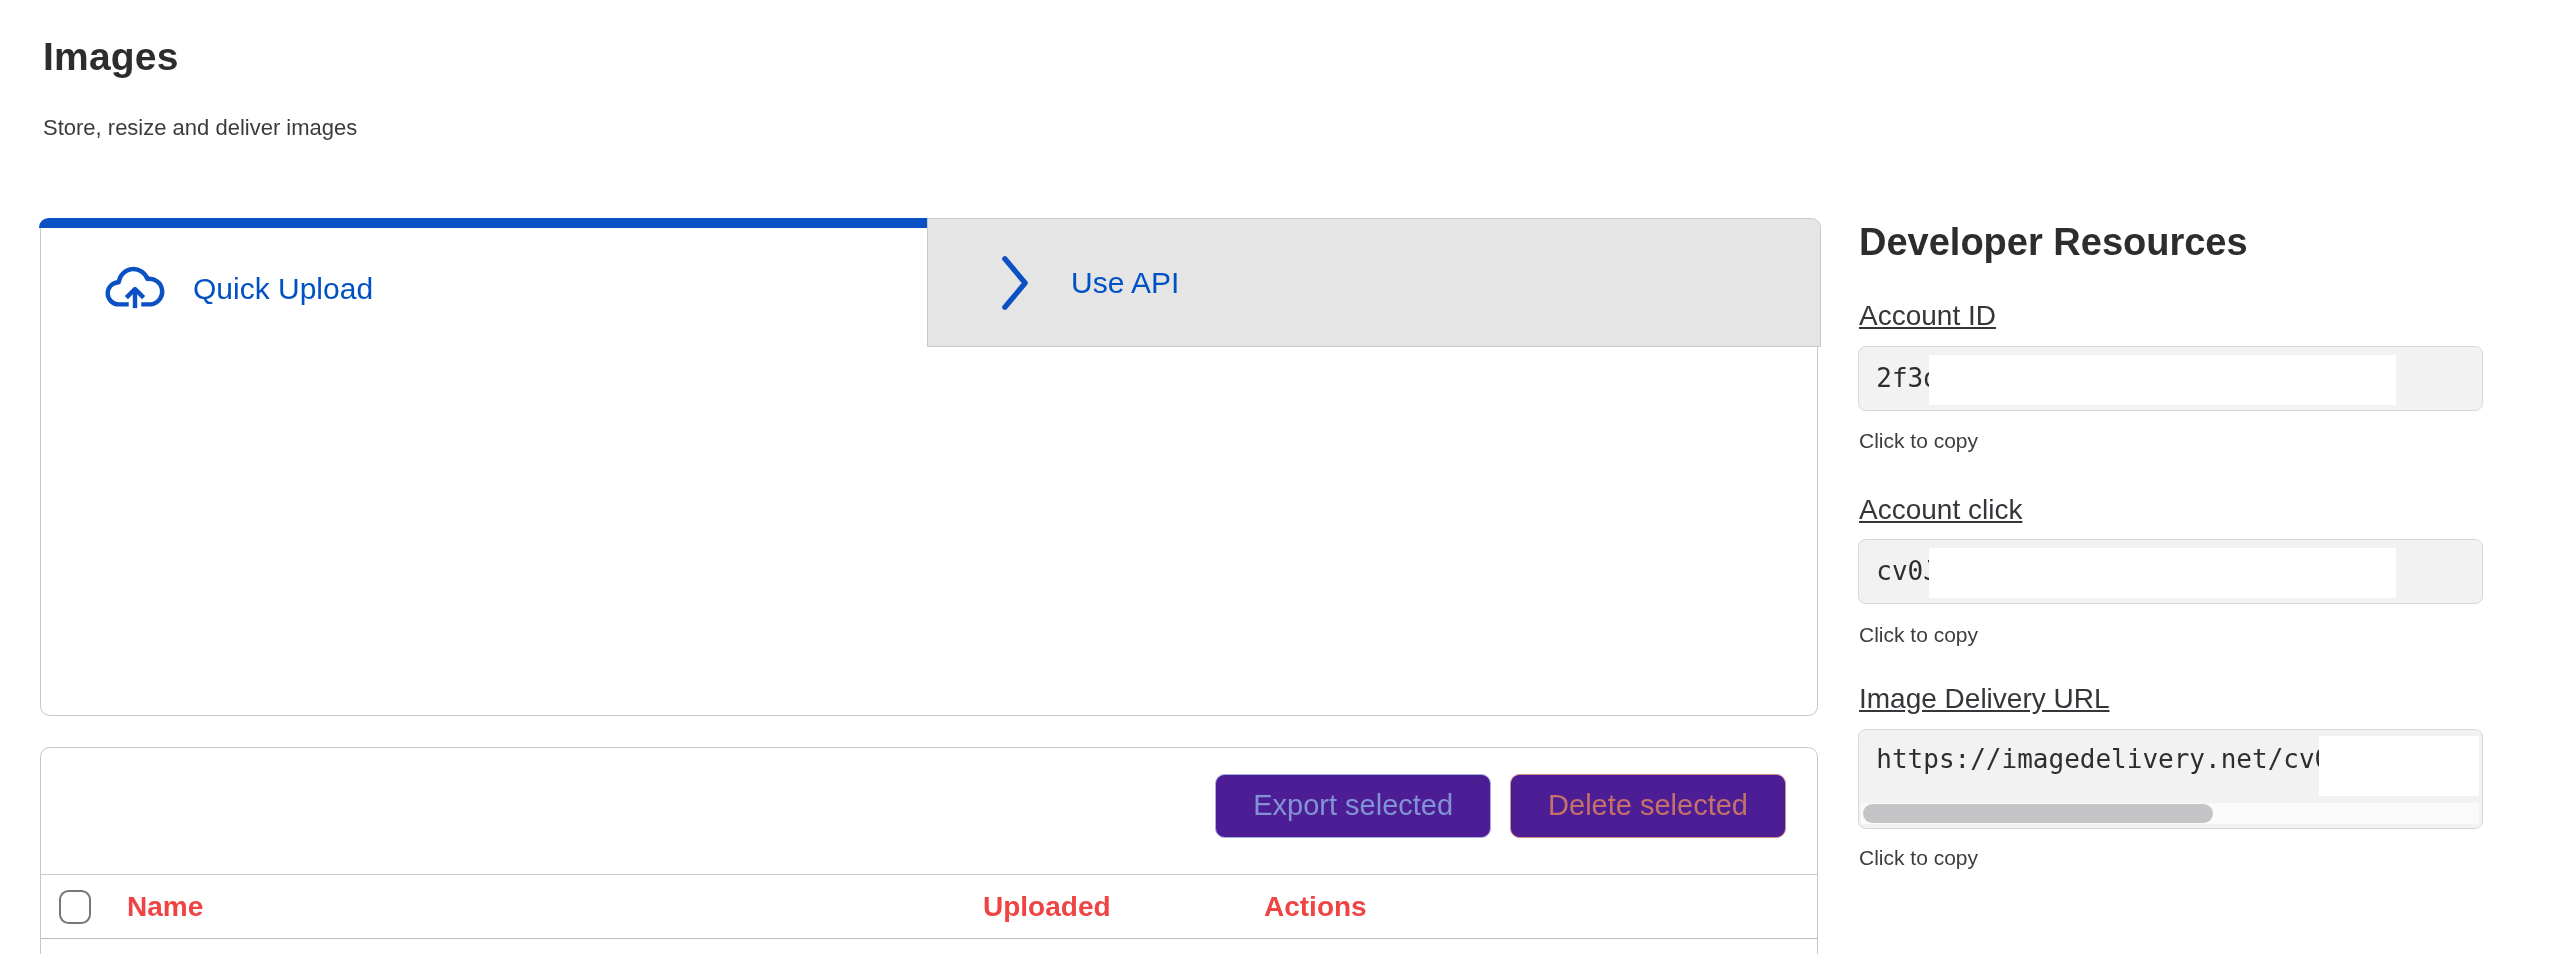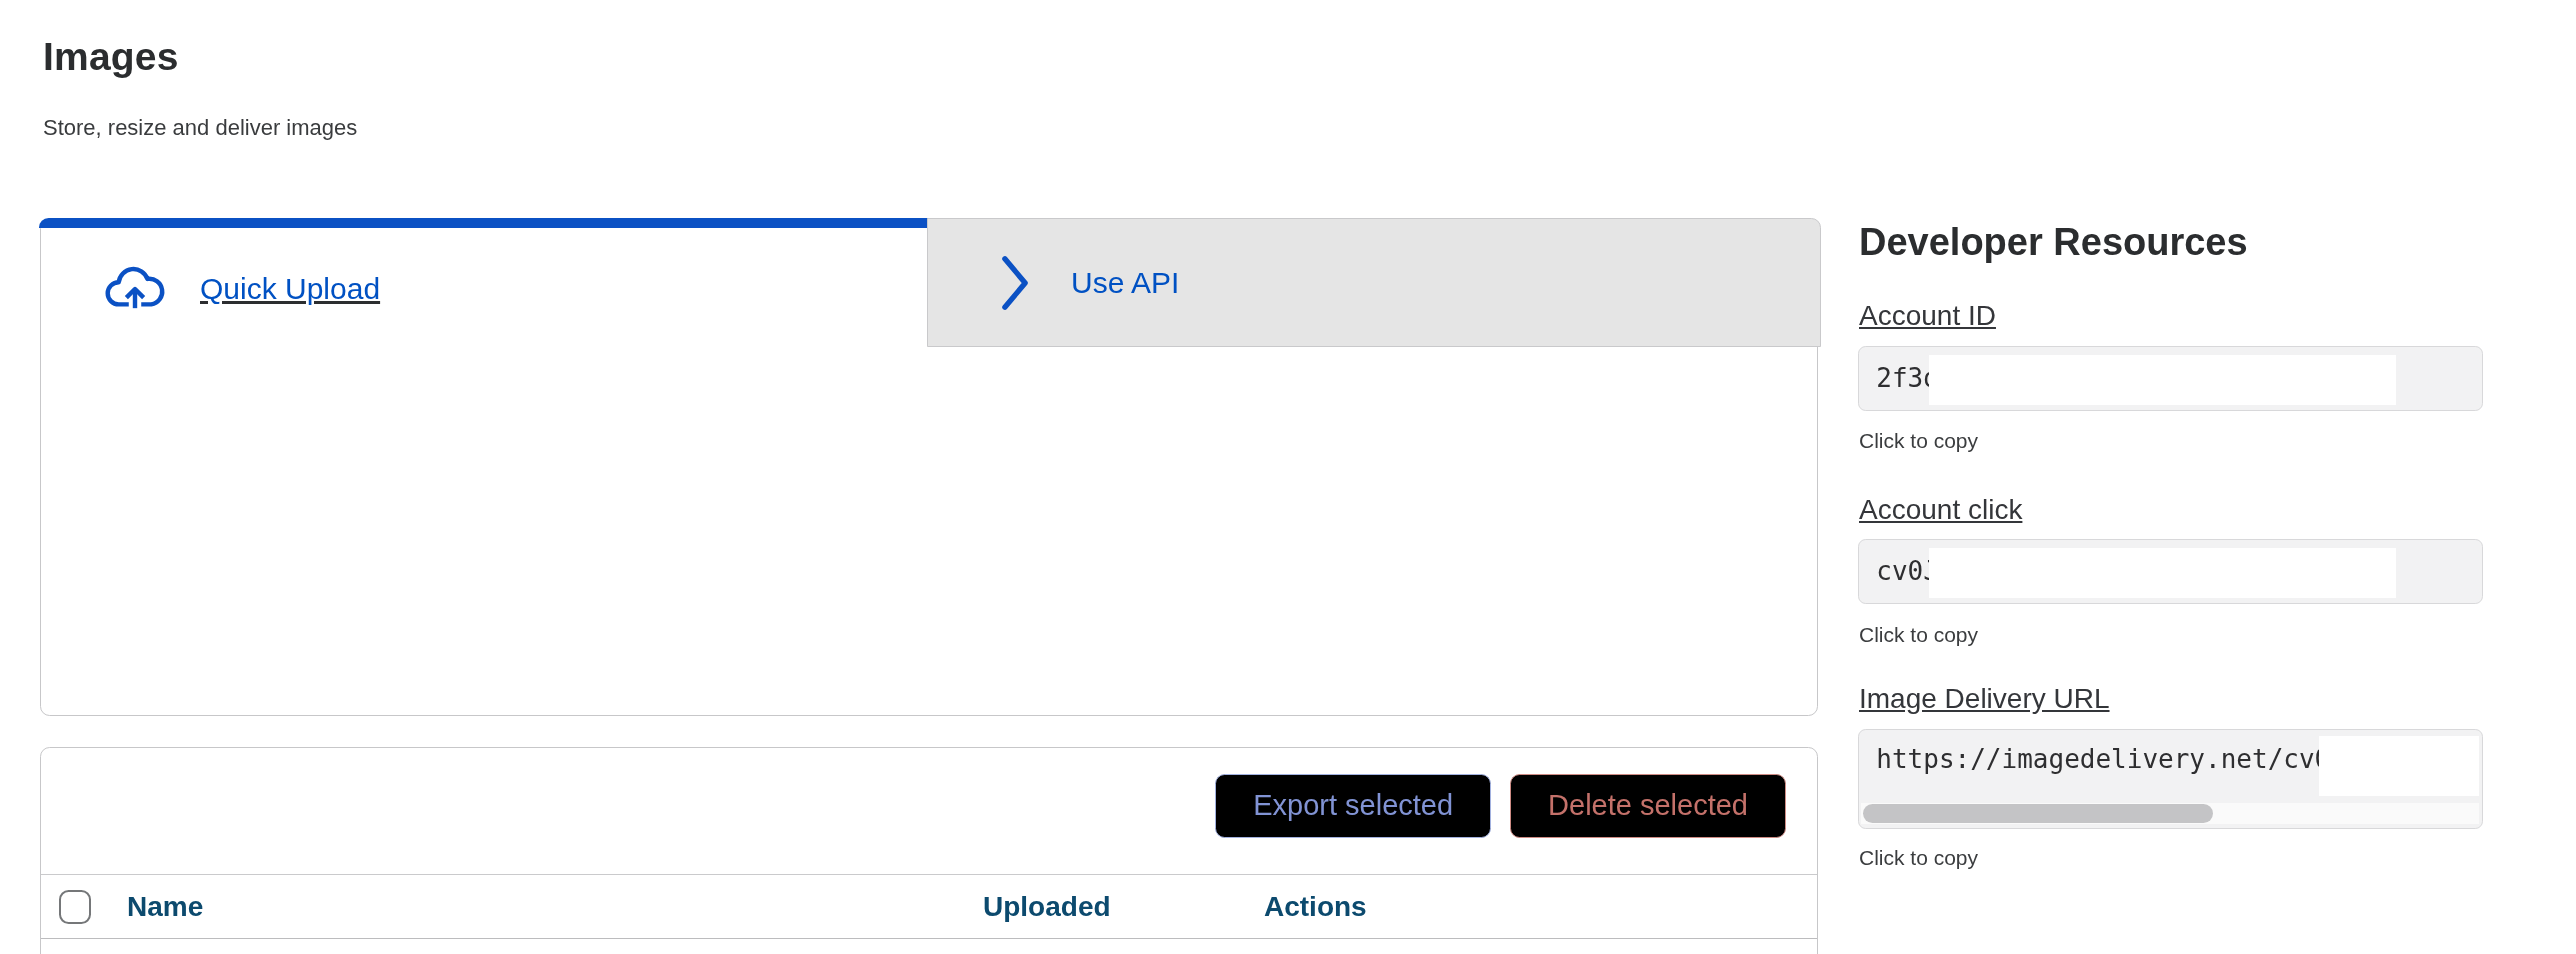--- a/index.html
+++ b/index.html
@@ -10,46 +10,46 @@
   
   .page-title { left: 43px; top: 35px; font-size: 39px; font-weight: 700; letter-spacing: 0.2px; color: #2b2d2f; }
   .page-subtitle { left: 43px; top: 115px; font-size: 22px; font-weight: 400; color: #3a3c3e; }
 
   
   .tab-card { left: 40px; top: 219px; width: 1778px; height: 497px;
     border: 1.9px solid #c7c7c9; border-radius: 9.6px; background: #fff; }
   .active-tab-bar { position: absolute; left: -1.9px; top: -1.9px; width: 890px; height: 9.6px;
     background: #0b51c4; border-top-left-radius: 9.6px; }
   .tab-quick { position: absolute; left: 63px; top: 35px; height: 67px;
-    display: flex; align-items: center; gap: 34px; cursor: pointer; text-decoration: underline; }
+    display: flex; align-items: center; gap: 27px; cursor: pointer; }
   .tab-label { font-size: 30px; color: #0051c3; }
   .useapi-box { position: absolute; left: 886px; top: -1.9px; width: 894px; height: 129px;
     background: #e5e5e5; border: 1.9px solid #c9c9cb; border-top-right-radius: 9.6px;
     display: flex; align-items: center; padding-left: 72px; gap: 40px; cursor: pointer; }
 
   
   .dropzone { position: absolute; left: 0; top: 127px; width: 100%; height: 368px; cursor: pointer; }
   .drop-arrow { position: absolute; left: 537px; top: 123px; width: 85px; height: 114px; }
   .drop-arrow .stem { position: absolute; left: 24px; top: 0; width: 37px; height: 77px; background: #dcdcde; }
   .drop-arrow .head { position: absolute; left: 0; top: 75px; width: 0; height: 0;
     border-left: 42px solid transparent; border-right: 42px solid transparent; border-top: 38px solid #dcdcde; }
   .drop-text { position: absolute; left: 673px; top: 290px; font-size: 35px; color: #0a57c6; }
 
   
   .table-card { left: 40px; top: 747px; width: 1778px; height: 250px;
     border: 1.9px solid #c7c7c9; border-radius: 9.6px; background: #fff; }
   .btn-row { position: absolute; top: 26px; right: 31px; display: flex; gap: 19px; }
   .btn { height: 64px; padding: 0 37px; font-size: 29px; line-height: 61px;
-    background: #000000; border-radius: 9.6px; cursor: pointer; }
+    background: #4c1d95; border-radius: 9.6px; cursor: pointer; }
   .btn-export { color: #8193d4; border: 1.9px solid #a2b1df; }
   .btn-delete { color: #c4716a; border: 1.9px solid #ce8b84; }
   .table-head { position: absolute; left: 0; top: 126px; width: 100%; height: 65px;
     border-top: 1.9px solid #cacacc; border-bottom: 1.9px solid #bcbcbe;
     display: flex; align-items: center; }
-  .th { font-size: 28px; font-weight: 700; color: #0c4a6e; position: absolute; }
+  .th { font-size: 28px; font-weight: 700; color: #ef4444; position: absolute; }
   .checkbox { position: absolute; left: 18.3px; top: 15.4px; width: 32px; height: 34px;
     border: 2.9px solid #757779; border-radius: 9.6px; background: #fff; cursor: pointer; }
   .th-name { left: 86px; } .th-uploaded { left: 942px; } .th-actions { left: 1223px; }
 
   
   .sidebar-title { left: 1859px; top: 221px; font-size: 38px; font-weight: 700; color: #2b2d2f; }
   .res-label { left: 1859px; font-size: 28px; color: #34363a; text-decoration: underline; }
   .res-field { left: 1858px; width: 625px; height: 65px; background: #f2f2f3;
     border: 1.9px solid #d8d8da; border-radius: 7.7px; cursor: pointer; overflow: hidden; }
   .res-value { position: absolute; left: 17.3px; top: 16.4px; font-size: 26px; color: #2e2e30;

